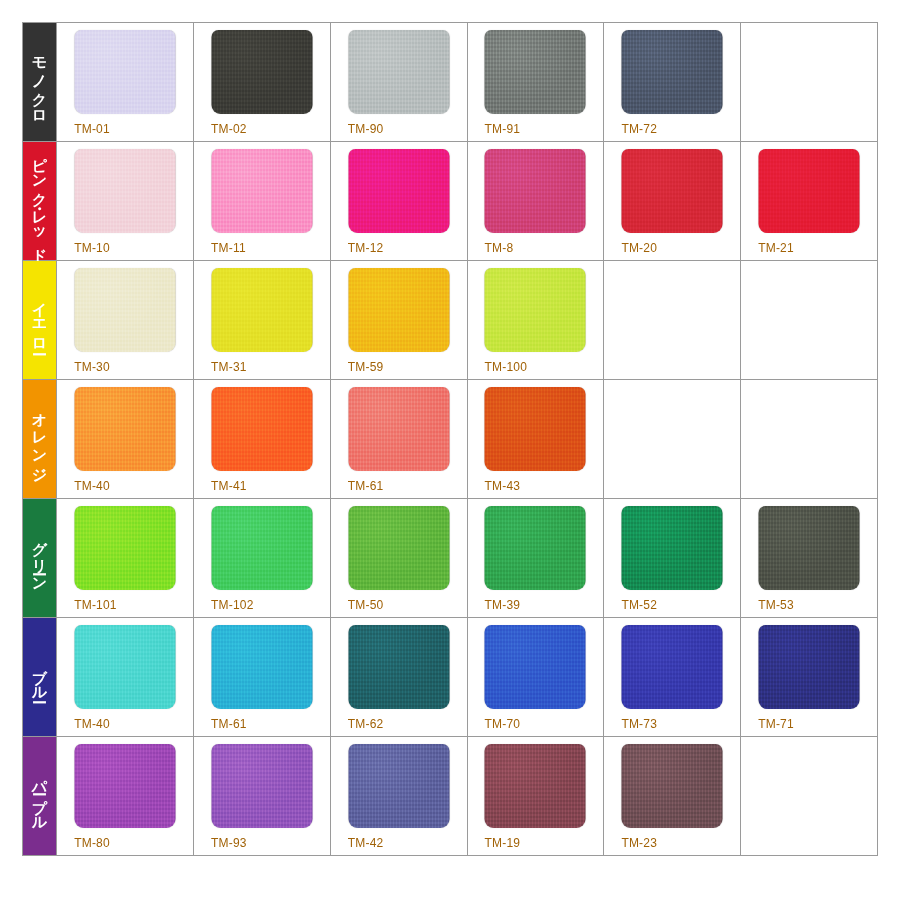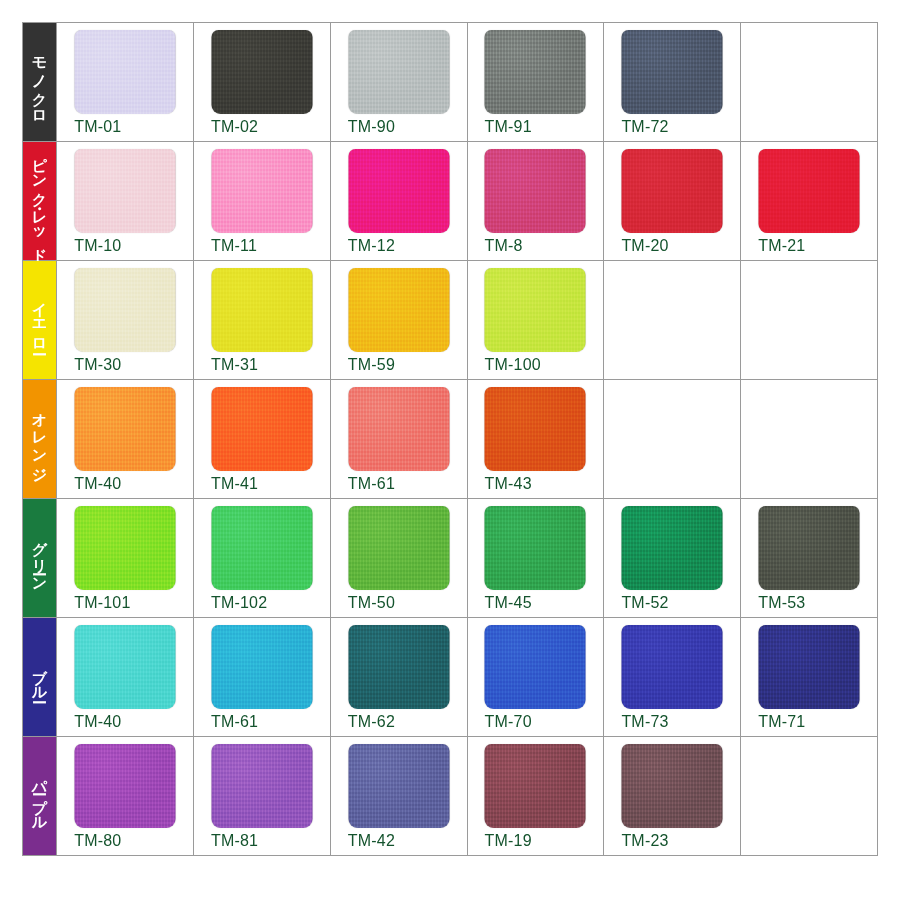--- a/index.html
+++ b/index.html
@@ -116,22 +116,22 @@
         rgba(0,0,0,0.045) 4px),
       radial-gradient(ellipse at 30% 25%, rgba(255,255,255,0.17), rgba(255,255,255,0) 62%);
     mix-blend-mode: overlay;
     opacity: 0.8;
   }
 
   .swatch-code {
     position: absolute;
     left: 17px;
     bottom: 5px;
-    font-size: 16px;
-    color: #14532d;
+    font-size: 12px;
+    color: #a16207;
     letter-spacing: 0.2px;
     white-space: nowrap;
   }
 
   td.empty-cell .swatch-body {
     height: 118px;
   }
 </style>
 </head>
 <body>
@@ -316,21 +316,21 @@
           </td>
           <td class="swatch-cell">
             <div class="swatch-body">
               <div class="swatch-chip" style="background: rgb(92, 179, 58);"></div>
               <div class="swatch-code">TM-50</div>
             </div>
           </td>
           <td class="swatch-cell">
             <div class="swatch-body">
               <div class="swatch-chip" style="background: rgb(47, 162, 76);"></div>
-              <div class="swatch-code">TM-45</div>
+              <div class="swatch-code">TM-39</div>
             </div>
           </td>
           <td class="swatch-cell">
             <div class="swatch-body">
               <div class="swatch-chip" style="background: rgb(19, 135, 79);"></div>
               <div class="swatch-code">TM-52</div>
             </div>
           </td>
           <td class="swatch-cell">
             <div class="swatch-body">
@@ -390,21 +390,21 @@
           </td>
           <td class="swatch-cell">
             <div class="swatch-body">
               <div class="swatch-chip" style="background: rgb(155, 69, 180);"></div>
               <div class="swatch-code">TM-80</div>
             </div>
           </td>
           <td class="swatch-cell">
             <div class="swatch-body">
               <div class="swatch-chip" style="background: rgb(143, 83, 187);"></div>
-              <div class="swatch-code">TM-81</div>
+              <div class="swatch-code">TM-93</div>
             </div>
           </td>
           <td class="swatch-cell">
             <div class="swatch-body">
               <div class="swatch-chip" style="background: rgb(90, 95, 155);"></div>
               <div class="swatch-code">TM-42</div>
             </div>
           </td>
           <td class="swatch-cell">
             <div class="swatch-body">

